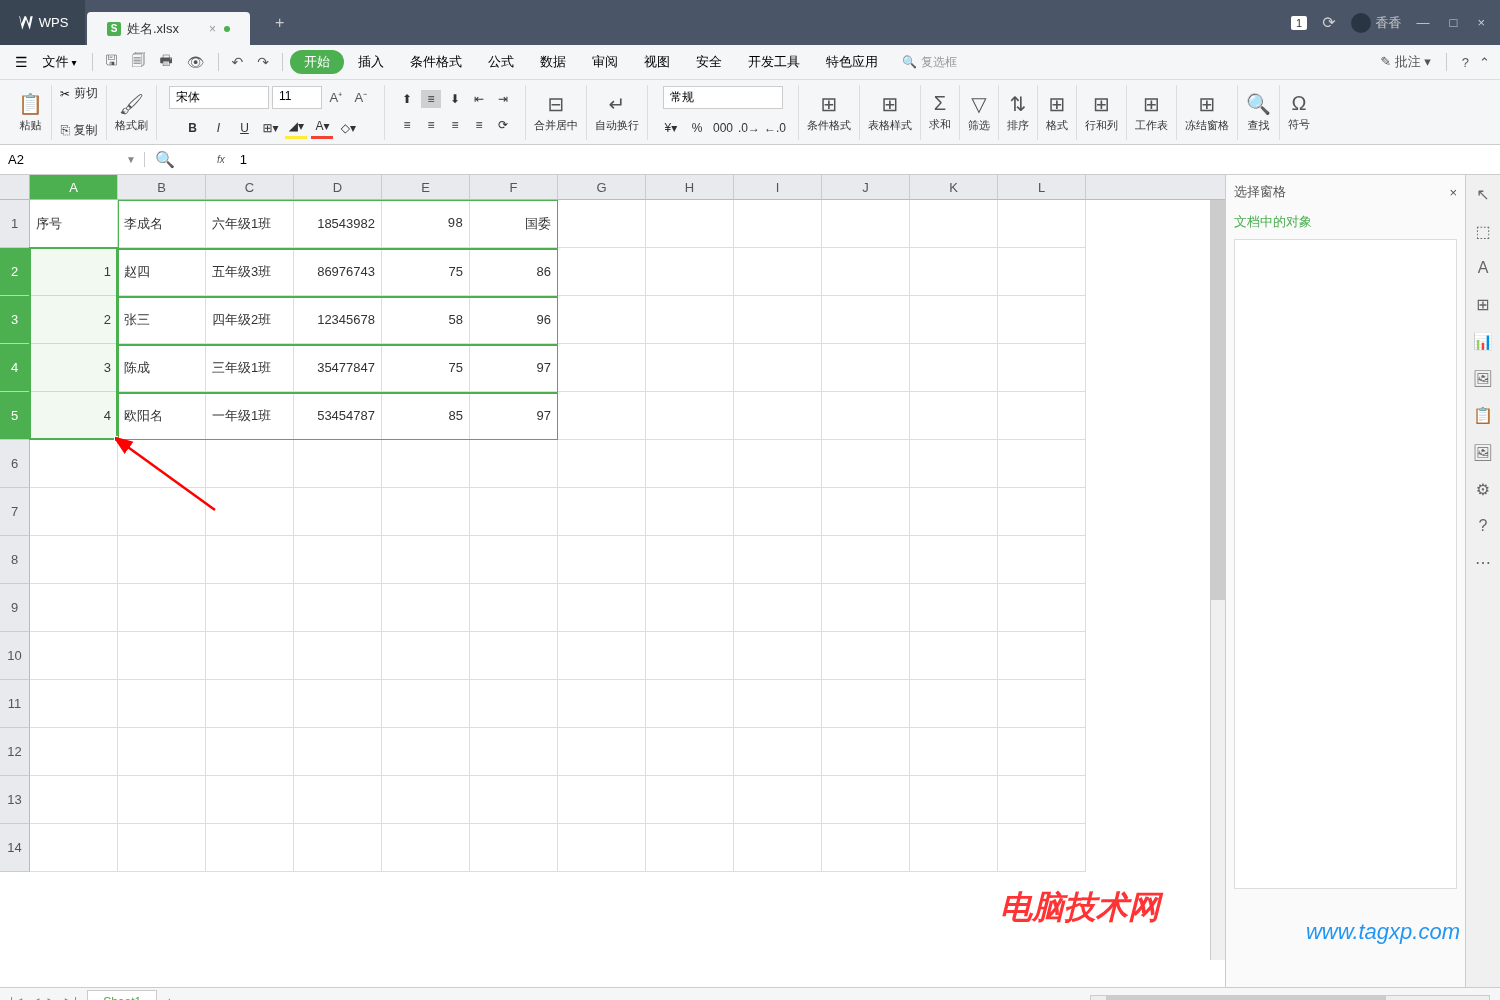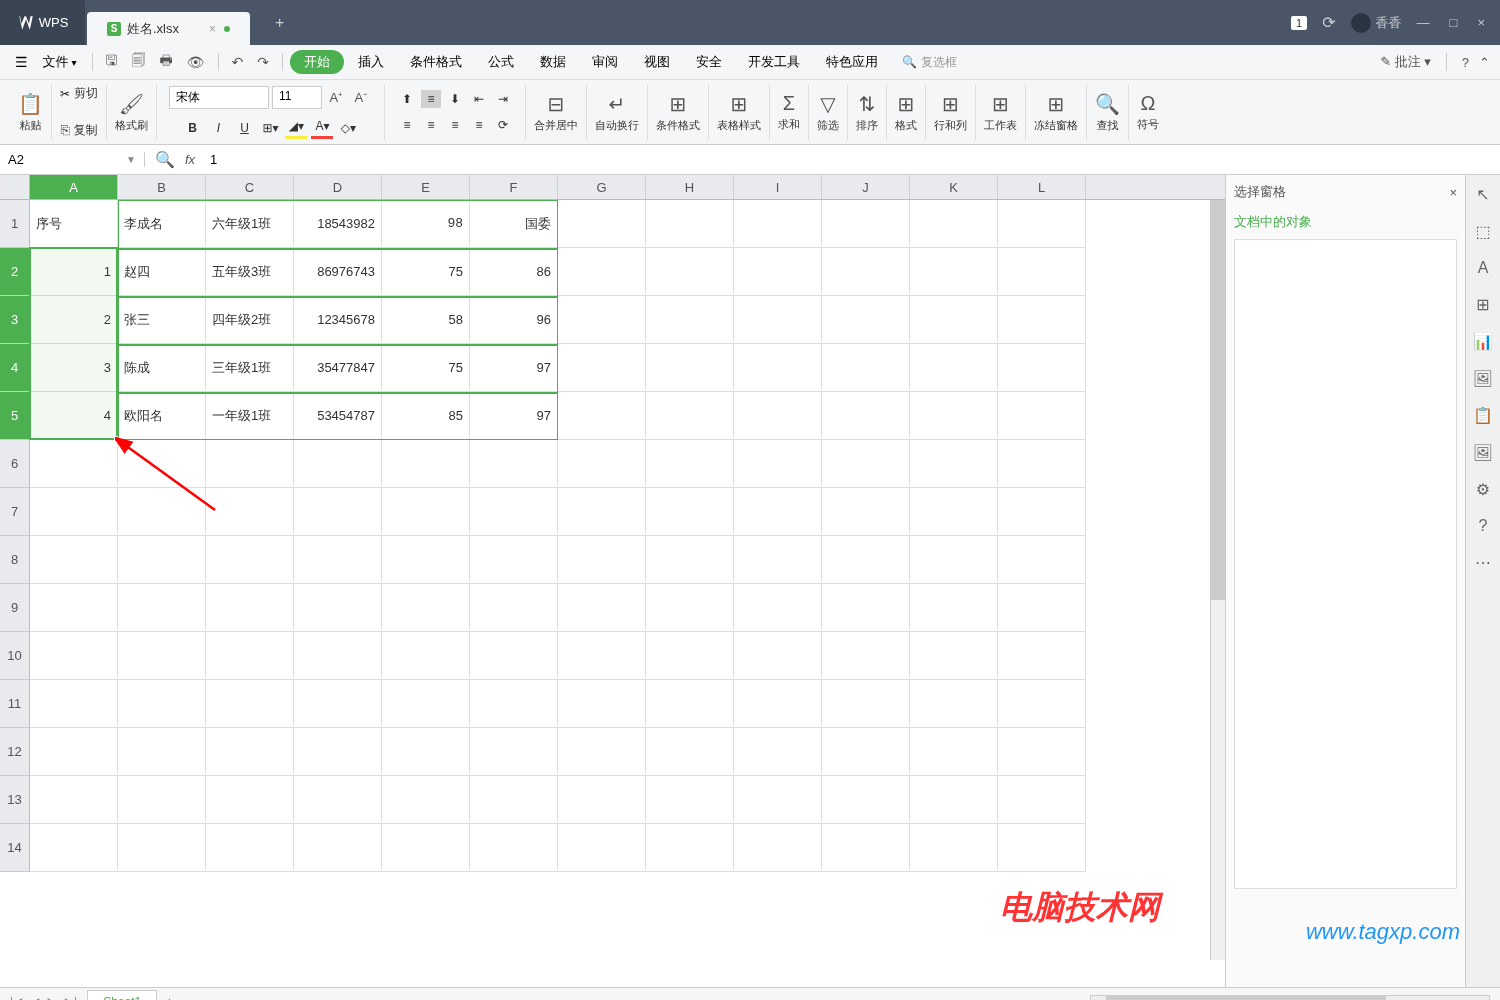--- a/index.html
+++ b/index.html
@@ -44,21 +44,21 @@
 .font-select { border: 1px solid #ccc; padding: 2px 6px; font-size: 12px; background: #fff; min-width: 100px; }
 .size-select { border: 1px solid #ccc; padding: 2px 6px; font-size: 12px; background: #fff; width: 50px; }
 .btn-icon { width: 22px; height: 22px; display: inline-flex; align-items: center; justify-content: center; font-size: 13px; color: #555; }
 .align-btn { width: 20px; height: 18px; display: inline-flex; align-items: center; justify-content: center; }
 
 
 .formula-bar { height: 30px; border-bottom: 1px solid #ccc; display: flex; align-items: center; }
 .name-box { width: 145px; border-right: 1px solid #ccc; display: flex; align-items: center; padding: 0 8px; font-size: 13px; justify-content: space-between; }
 .name-box-dd { font-size: 10px; color: #888; }
 .fx-section { display: flex; align-items: center; gap: 10px; padding: 0 10px; }
-.fx-icon { font-style: italic; font-size: 13px; color: #555; }
+.fx-icon { font-style: italic; font-size: 10px; color: #555; margin-left: 32px; }
 .formula-input { border: none; outline: none; font-size: 13px; padding: 0 5px; flex: 1; }
 
 
 .grid-container { display: flex; height: 812px; }
 .grid-main { flex: 1; position: relative; overflow: hidden; }
 .col-headers { height: 25px; display: flex; background: #e8eaed; border-bottom: 1px solid #bbb; }
 .corner { width: 30px; border-right: 1px solid #bbb; background: #e8eaed; }
 .col-header { border-right: 1px solid #ccc; display: flex; align-items: center; justify-content: center; font-size: 13px; color: #555; }
 .col-header.selected { background: #4caf50; color: #fff; }
 .grid-body { display: flex; }
@@ -236,20 +236,32 @@
       <span class="ribbon-big-icon">⊟</span>
       <span>合并居中</span>
     </div>
   </div>
   <div class="ribbon-group">
     <div class="ribbon-big-btn">
       <span class="ribbon-big-icon">↵</span>
       <span>自动换行</span>
     </div>
   </div>
+  <div class="ribbon-group" style="padding:0 12px">
+    <div class="font-box">
+      <div class="font-select" style="min-width:120px">常规</div>
+    </div>
+    <div class="ribbon-small-row" style="margin-top:6px">
+      <span class="btn-icon">¥▾</span>
+      <span class="btn-icon">%</span>
+      <span class="btn-icon">000</span>
+      <span class="btn-icon">.0→</span>
+      <span class="btn-icon">←.0</span>
+    </div>
+  </div>
   <div class="ribbon-group">
     <div class="ribbon-big-btn">
       <span class="ribbon-big-icon">⊞</span>
       <span>条件格式</span>
     </div>
   </div>
   <div class="ribbon-group">
     <div class="ribbon-big-btn">
       <span class="ribbon-big-icon">⊞</span>
       <span>表格样式</span>

